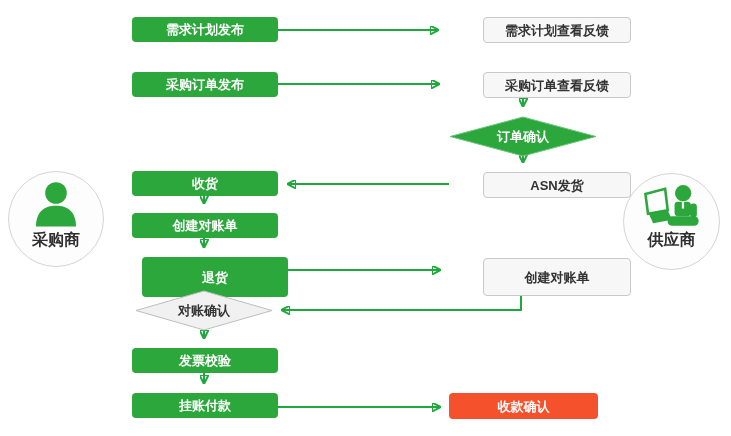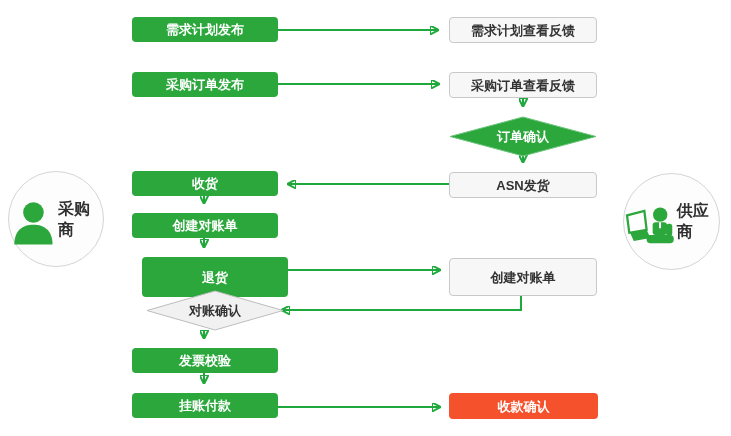--- a/index.html
+++ b/index.html
@@ -9,38 +9,38 @@
     font-weight:bold;
   }
   .connectors{position:absolute;left:0;top:0;width:731px;height:436px;}
   .connectors path{stroke:var(--arrow-green);stroke-width:2;fill:none;}
 
   .node{
     position:absolute;box-sizing:border-box;display:flex;align-items:center;justify-content:center;
     font-size:13px;line-height:1;border-radius:4px;
   }
   .node.green{background:var(--green);color:var(--text-white);}
-  .node.light{background:var(--light-box-bg);border:1px solid var(--light-box-border);color:var(--text-dark);border-radius:4px;}
+  .node.light{background:var(--light-box-bg);border:1px solid var(--light-box-border);color:var(--text-dark);border-radius:4px;margin-left:34px;}
   .node.red{background:var(--red);color:var(--text-white);}
 
   .diamond{position:absolute;box-sizing:border-box;}
   .diamond svg{position:absolute;left:0;top:0;width:100%;height:100%;}
   .diamond .diamond-label{
     position:absolute;left:0;top:0;width:100%;height:100%;
     display:flex;align-items:center;justify-content:center;font-size:13px;
   }
   .diamond .diamond-label.on-green{color:var(--text-white);}
   .diamond .diamond-label.on-gray{color:var(--text-dark);}
   .poly-green{fill:var(--green);stroke:var(--green-diamond-edge);stroke-width:1;}
   .poly-gray{fill:var(--diamond-gray-bg);stroke:var(--diamond-gray-border);stroke-width:1;}
 
   .actor{
     position:absolute;box-sizing:border-box;border-radius:50%;
     border:1px solid var(--circle-border);background:#fdfdfd;
-    display:flex;align-items:center;justify-content:flex-start;
+    display:flex;flex-direction:column;align-items:center;justify-content:flex-start;
   }
   .actor .avatar{margin-top:9px;}
   .actor .actor-label{font-size:16px;color:#303030;margin-top:1px;}
 </style>
 </head>
 <body>
 
 <div class="canvas">
 
   <svg class="connectors" width="731" height="436" viewBox="0 0 731 436">
@@ -71,21 +71,21 @@
   </div>
   <div class="node green" style="left:132px;top:171px;width:146px;height:25px">
     <span>收货</span>
   </div>
   <div class="node green" style="left:132px;top:213px;width:146px;height:25px">
     <span>创建对账单</span>
   </div>
   <div class="node green" style="left:142px;top:257px;width:146px;height:40px">
     <span>退货</span>
   </div>
-  <div class="diamond" style="left:145px;top:290px;width:140px;height:41px">
+  <div class="diamond" style="left:134px;top:290px;width:140px;height:41px">
     <svg viewBox="0 0 140 41" preserveAspectRatio="none">
       <polygon class="poly-gray" points="70,1 138,20.5 70,40 2,20.5"></polygon>
     </svg>
     <span class="diamond-label on-gray">对账确认</span>
   </div>
   <div class="node green" style="left:132px;top:348px;width:146px;height:25px">
     <span>发票校验</span>
   </div>
   <div class="node green" style="left:132px;top:393px;width:146px;height:25px">
     <span>挂账付款</span>

